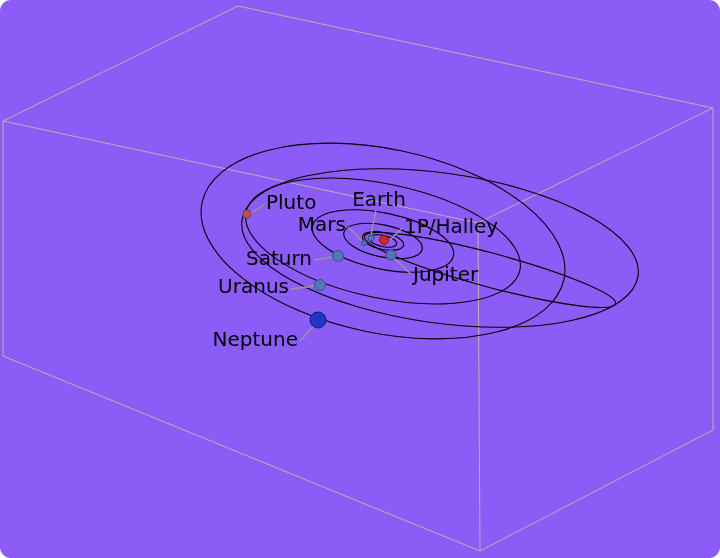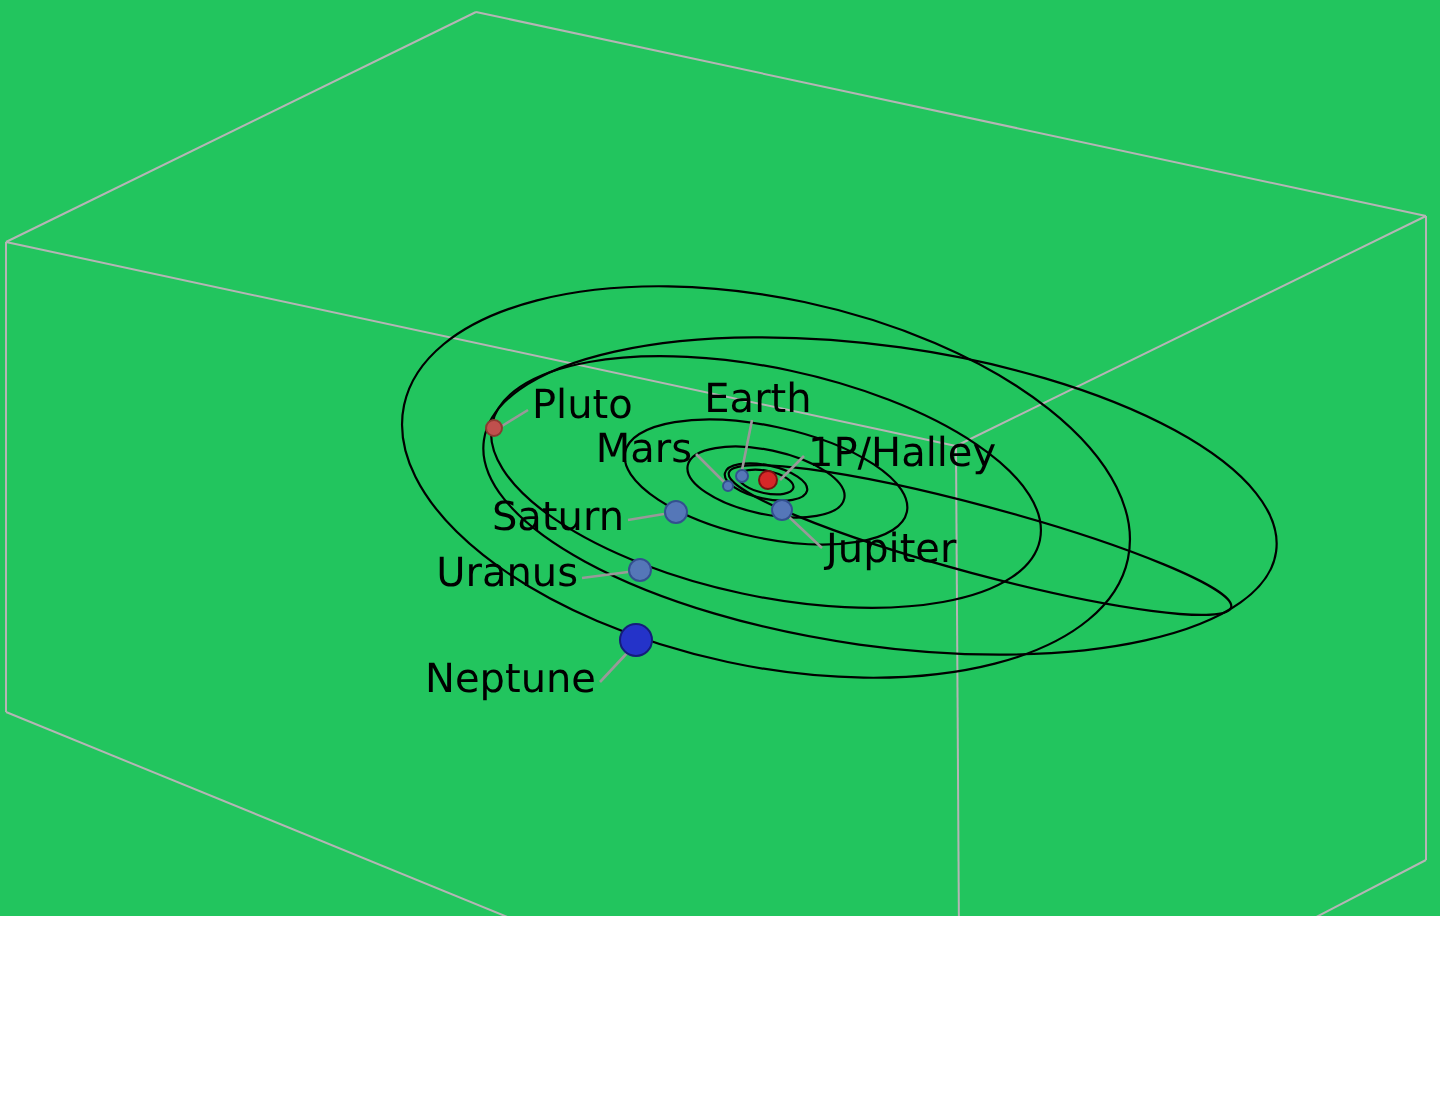--- a/index.html
+++ b/index.html
@@ -3,23 +3,24 @@
 <meta charset="utf-8">
 <style>
   html, body {
     margin: 0;
     padding: 0;
     background: #ffffff;
   }
   .figure {
     position: relative;
     width: 720px;
-    height: 458px;
-    background: #22c55e;
+    height: 558px;
+    background: #8b5cf6;
     overflow: hidden;
+    border-radius: 11px;
   }
   svg text {
     font-family: "DejaVu Sans", "Liberation Sans", sans-serif;
     font-size: 20px;
     fill: #000000;
   }
 </style>
 </head>
 <body>
 

